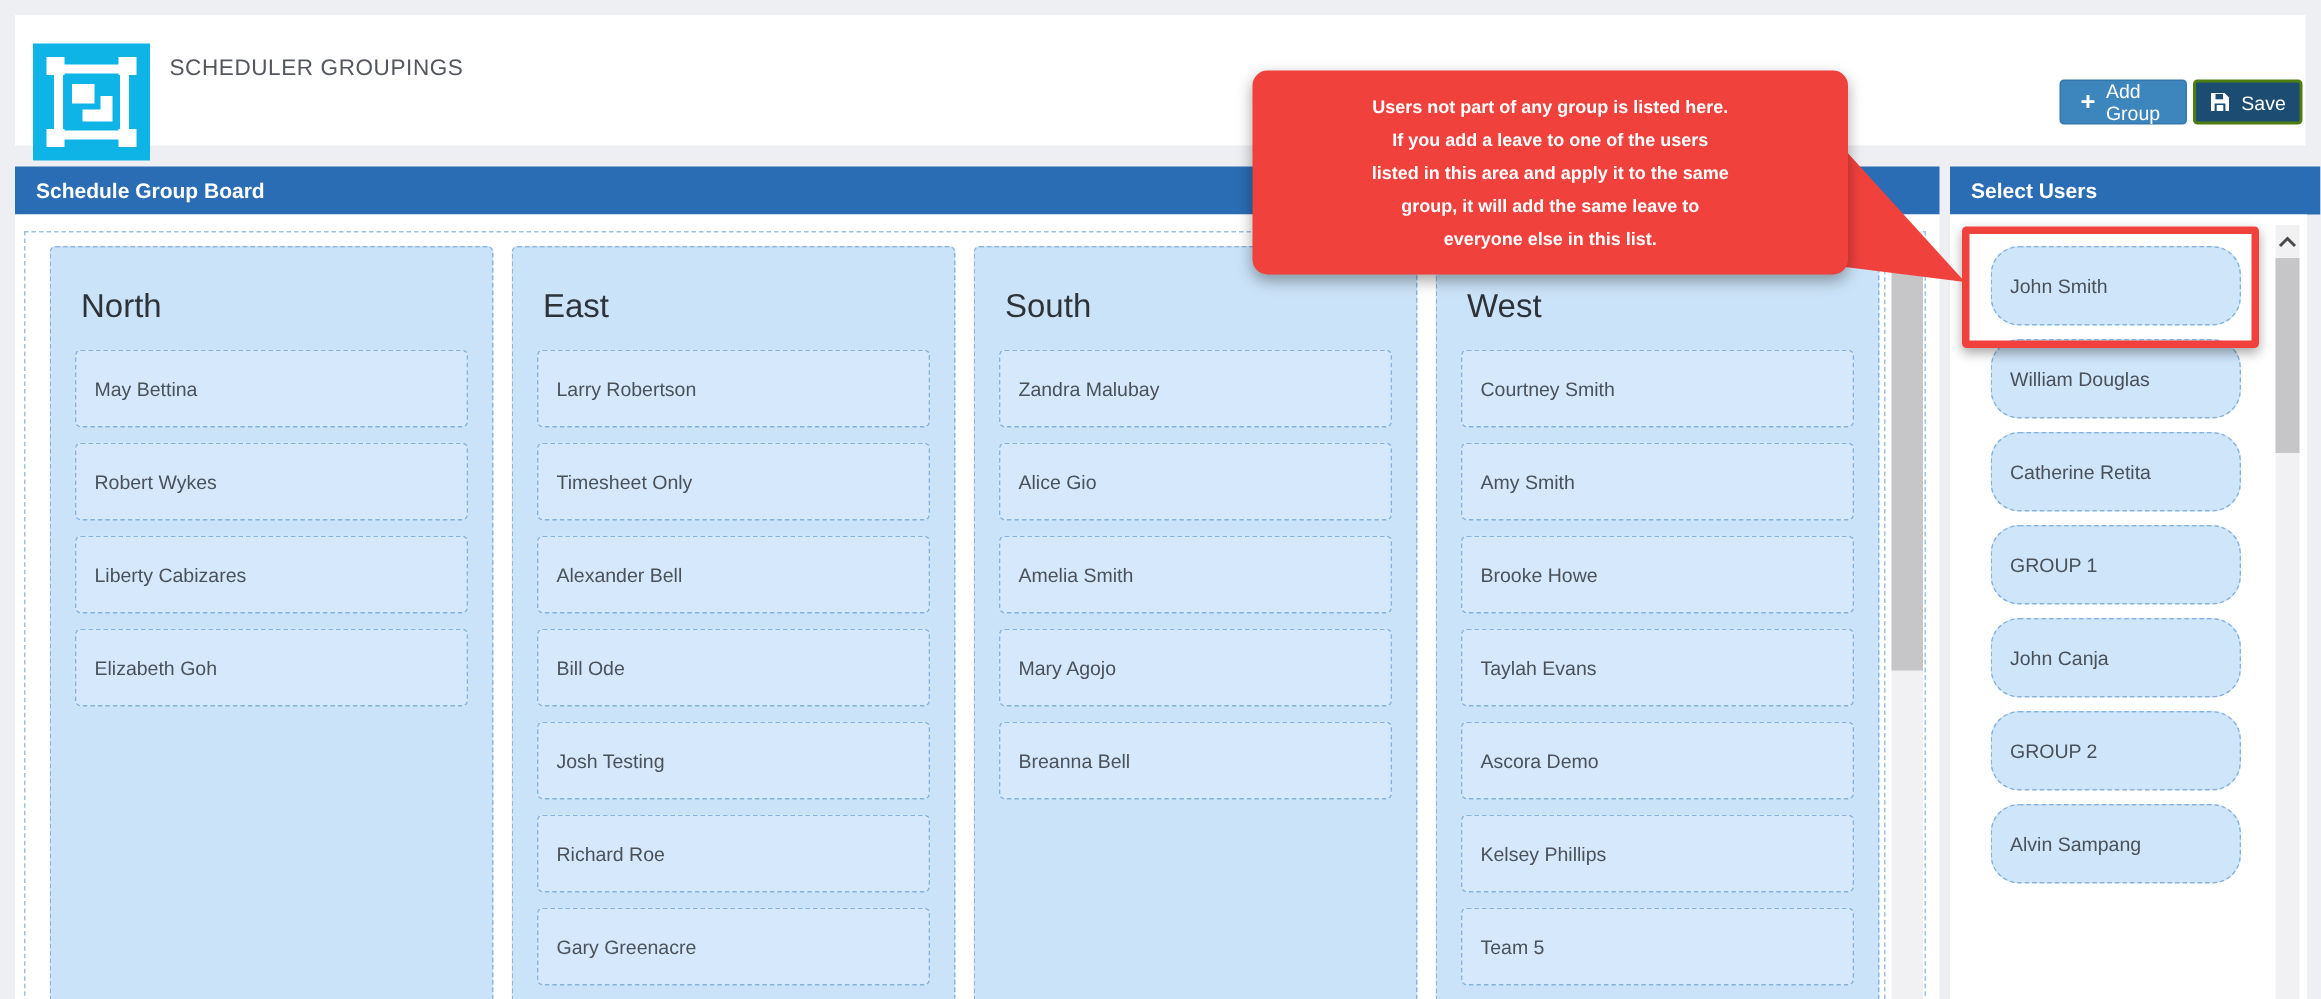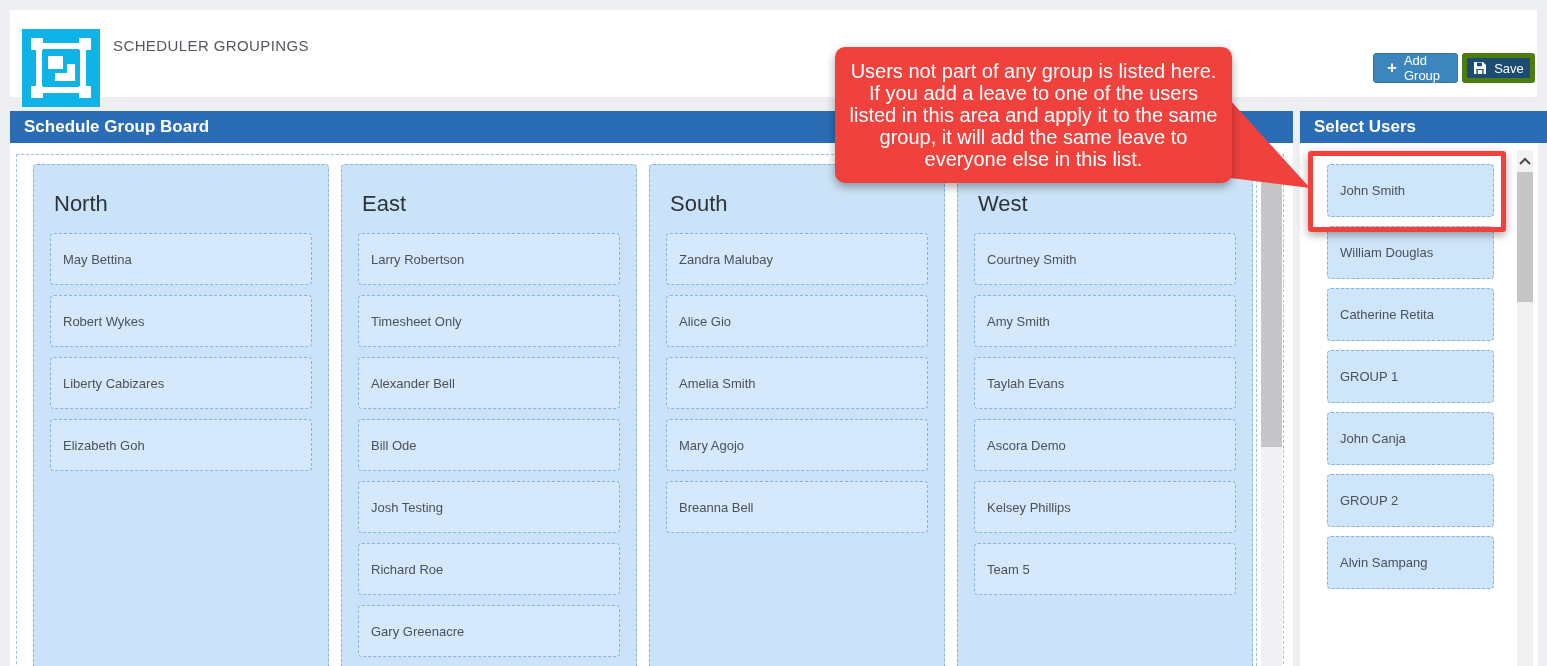--- a/index.html
+++ b/index.html
@@ -7,55 +7,55 @@
   body { font-family:"Liberation Sans", "DejaVu Sans", sans-serif; }
   .page { position:relative; width:1547px; height:666px; overflow:hidden; background:#edeff2; }
 
   
   .top-card { position:absolute; left:10px; top:10px; width:1527px; height:87px; background:#ffffff; }
   .app-icon { position:absolute; left:12px; top:19px; width:78px; height:78px; background:#0fb4e7; display:flex; align-items:center; justify-content:center; }
   .page-title { position:absolute; left:103px; top:27px; font-size:15px; letter-spacing:.4px; color:#54585e; }
 
   .btn { position:absolute; top:43px; height:30px; display:inline-flex; align-items:center; gap:7px; color:#fff; font-size:13px; border-radius:3px; padding:0 13px; cursor:pointer; }
   .btn-add { left:1363px; width:85px; background:#3d86bd; border:1px solid #3377ac; justify-content:center; }
-  .btn-save { left:1452px; width:73px; background:#1c4c72; border:5px solid #4d7c0f; justify-content:center; }
+  .btn-save { left:1452px; width:73px; background:#1c4c72; border:2px solid #4d7c0f; justify-content:center; }
   .plus-glyph { font-size:17px; font-weight:bold; line-height:1; margin-top:-2px; }
 
   
-  .bar { position:absolute; top:111px; height:32px; background:#2a6db4; color:#fff; font-size:17px; font-weight:bold; display:flex; align-items:center; padding-left:14px; }
+  .bar { position:absolute; top:111px; height:32px; background:#2a6db4; color:#fff; font-size:14px; font-weight:bold; display:flex; align-items:center; padding-left:14px; }
   .bar-board { left:10px; width:1283px; }
   .bar-select { left:1300px; width:261px; }
 
   
   .board-panel { position:absolute; left:10px; top:143px; width:1283px; height:523px; background:#ffffff; }
   .dropzone { position:absolute; left:16px; top:154px; width:1268px; height:540px; border:1px dashed #9cc1e4; }
   .dropzone-inner-edge { position:absolute; left:1256px; top:155px; width:1px; height:511px; border-left:1px dashed #9cc1e4; }
 
   .columns-row { position:absolute; left:33px; top:164px; height:540px; display:flex; gap:12px; }
   .group-column { width:296px; height:100%; background:#cbe3f8; border:1px dashed #8ab4dc; border-radius:4px; padding:26px 16px 0 16px; }
   .group-title { font-size:22px; font-weight:500; color:#2e333a; margin:0 0 16px 4px; }
   .user-card { height:52px; margin-bottom:10px; background:#d6e9fc; border:1px dashed #85b2dc; border-radius:4px; display:flex; align-items:center; padding-left:12px; font-size:13px; color:#4a5159; cursor:pointer; }
 
   
   .select-panel { position:absolute; left:1300px; top:143px; width:238px; height:523px; background:#ffffff; }
   .select-list { position:absolute; left:1327px; top:164px; width:167px; }
-  .select-list .user-card { height:53px; margin-bottom:9px; background:#cfe5fa; }
+  .select-list .user-card { height:53px; margin-bottom:9px; background:#cfe5fa;border-radius:19px; }
 
   
   .scrollbar { position:absolute; background:#f1f1f3; }
   .sb-board { left:1261px; top:154px; width:21px; height:512px; }
   .sb-select { left:1517px; top:150px; width:16px; height:516px; }
   .sb-arrow { width:100%; height:21px; display:flex; align-items:center; justify-content:center; cursor:pointer; }
   .sb-thumb { position:absolute; left:0; width:100%; background:#c6c6c8; cursor:pointer; }
   .sb-board .sb-thumb { top:22px; height:271px; }
   .sb-select .sb-thumb { top:22px; height:130px; }
 
   
   .callout { position:absolute; left:835px; top:47px; width:397px; background:#f0413d; border-radius:10px; padding:13px 10px; z-index:40; box-shadow:0 4px 10px rgba(0,0,0,.35); text-align:center; }
-  .callout-line { color:#ffffff; font-size:20px; font-weight:normal; line-height:22px; }
+  .callout-line { color:#ffffff; font-size:12px; font-weight:bold; line-height:22px; }
   .callout-tail { position:absolute; left:1226px; top:96px; z-index:39; }
   .highlight-rect { position:absolute; left:1308px; top:151px; width:198px; height:81px; border:5px solid #f0413d; border-radius:3px; box-shadow:0 3px 8px rgba(0,0,0,.35); z-index:30; pointer-events:none; }
 </style>
 </head>
 <body>
 
 <div class="page">
 
   <div class="top-card">
     <div class="app-icon">
@@ -120,20 +120,21 @@
         <div class="user-card">Zandra Malubay</div>
         <div class="user-card">Alice Gio</div>
         <div class="user-card">Amelia Smith</div>
         <div class="user-card">Mary Agojo</div>
         <div class="user-card">Breanna Bell</div>
       </div>
       <div class="group-column">
         <div class="group-title">West</div>
         <div class="user-card">Courtney Smith</div>
         <div class="user-card">Amy Smith</div>
+        <div class="user-card">Brooke Howe</div>
         <div class="user-card">Taylah Evans</div>
         <div class="user-card">Ascora Demo</div>
         <div class="user-card">Kelsey Phillips</div>
         <div class="user-card">Team 5</div>
       </div>
     </div>
 
   <div class="scrollbar sb-board">
     <div class="sb-arrow">
       <svg width="12" height="8" viewBox="0 0 12 8">

